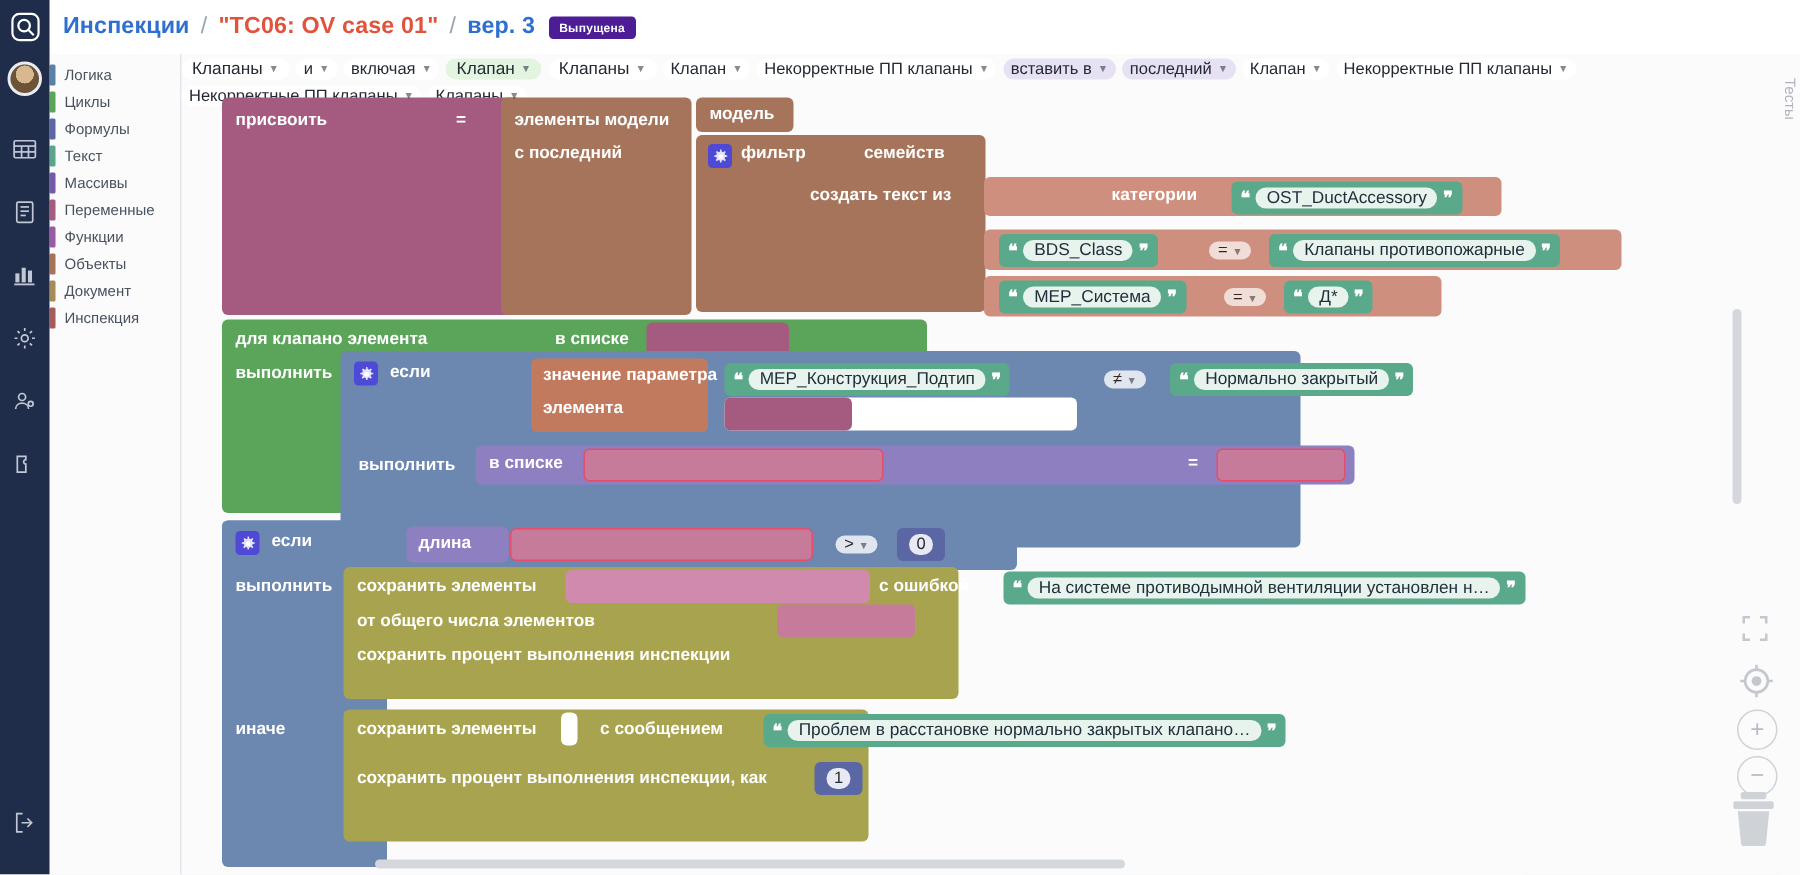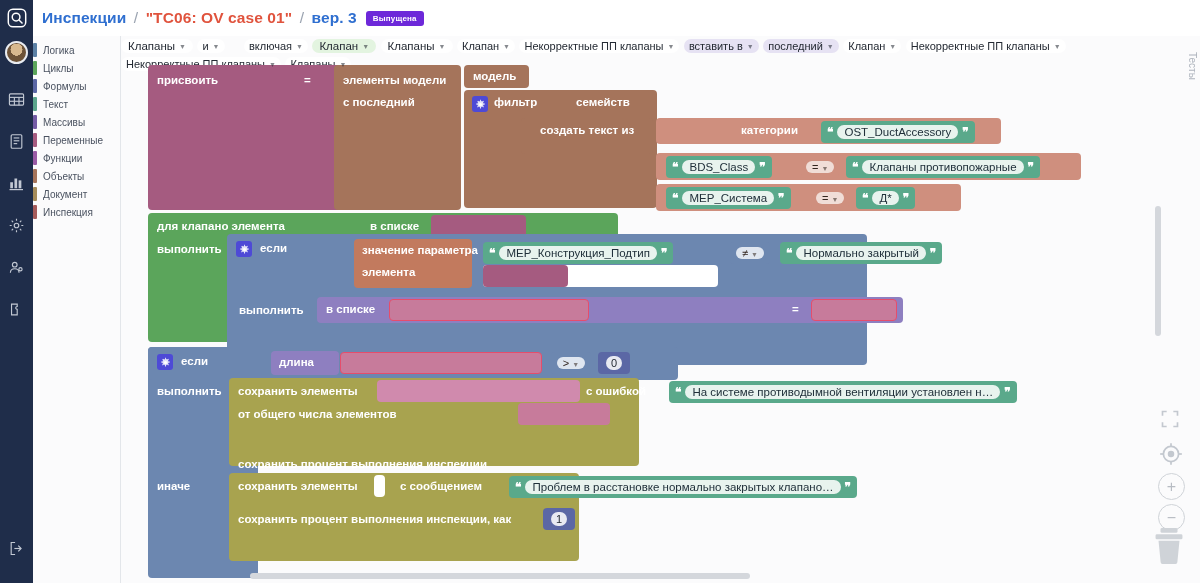--- a/index.html
+++ b/index.html
@@ -26,21 +26,21 @@
   
   .header {
     position:absolute; left:33px; top:0; right:0; height:36px;
     background:#ffffff; display:flex; align-items:center; z-index:20;
   }
   .crumb { font-size:15.5px; font-weight:bold; color:#2f6fd0; margin-left:9px; letter-spacing:.1px;}
   .crumb .sep { color:#9aa3b0; font-weight:normal; margin:0 3px;}
   .crumb .quoted { color:#e0533d; }
   .crumb .ver { color:#2f6fd0; }
   .badge {
-    margin-left:9px; background:#6d28d9; color:#fff; font-size:8px; font-weight:bold;
+    margin-left:9px; background:#4c1d95; color:#fff; font-size:8px; font-weight:bold;
     padding:3px 7px; border-radius:3px; letter-spacing:.2px;
   }
   .tb { margin-left:auto; display:flex; gap:7px; padding-right:48px;}
   .tb button {
     font-family:"Liberation Sans", sans-serif;
     font-size:10.5px; color:#3c4654; background:#fff;
     border:1px solid #c9cfd8; border-radius:13px; padding:5px 11px; cursor:pointer;
     white-space:nowrap;
   }
   
@@ -245,21 +245,21 @@
     <div class="fld sm" style="left:415px; top:58px;">
       <span>и</span>
       <span class="caret">▼</span>
     </div>
     <div class="txt" style="left:455px; top:60px; font-weight:bold;">семейств</div>
 
     
     <div class="blk" style="left:400px; top:82px; width:132px; height:36px; background:#a5745b;"></div>
     <div class="txt" style="left:419px; top:88px; font-weight:bold;">создать текст из</div>
     <div class="blk" style="left:535px; top:82px; width:345px; height:26px; background:#cf8f7e;"></div>
-    <div class="fld sm" style="left:543px; top:87px;margin-left:15px;">
+    <div class="fld sm" style="left:543px; top:87px;">
       <span>включая</span>
       <span class="caret">▼</span>
     </div>
     <div class="txt" style="left:620px; top:88px; font-weight:bold; color:#fff;">категории</div>
     <div class="strblk" style="left:700px; top:85px;">
       <span class="q">❝</span>
       <span class="strval">OST_DuctAccessory</span>
       <span class="q">❞</span>
     </div>
 
@@ -425,21 +425,21 @@
       <span class="q">❝</span>
       <span class="strval">На системе противодымной вентиляции установлен н…</span>
       <span class="q">❞</span>
     </div>
     <div class="txt" style="left:117px; top:372px; font-weight:bold;">от общего числа элементов</div>
     <div class="blk" style="left:397px; top:367px; width:92px; height:22px; background:#c77b9b;"></div>
     <div class="fld sm" style="left:404px; top:369px;">
       <span>Клапаны</span>
       <span class="caret">▼</span>
     </div>
-    <div class="txt" style="left:117px; top:395px; font-weight:bold;margin-top:27px;">сохранить процент выполнения инспекции</div>
+    <div class="txt" style="left:117px; top:395px; font-weight:bold;">сохранить процент выполнения инспекции</div>
 
     
     <div class="txt" style="left:36px; top:444px; font-weight:bold;">иначе</div>
     <div class="blk" style="left:108px; top:437px; width:350px; height:88px; background:#a8a34f;"></div>
     <div class="txt" style="left:117px; top:444px; font-weight:bold;">сохранить элементы</div>
     <div class="blk" style="left:253px; top:439px; width:11px; height:22px; background:#ffffff;"></div>
     <div class="txt" style="left:279px; top:444px; font-weight:bold;">с сообщением</div>
     <div class="strblk" style="left:388px; top:440px;">
       <span class="q">❝</span>
       <span class="strval">Проблем в расстановке нормально закрытых клапано…</span>

